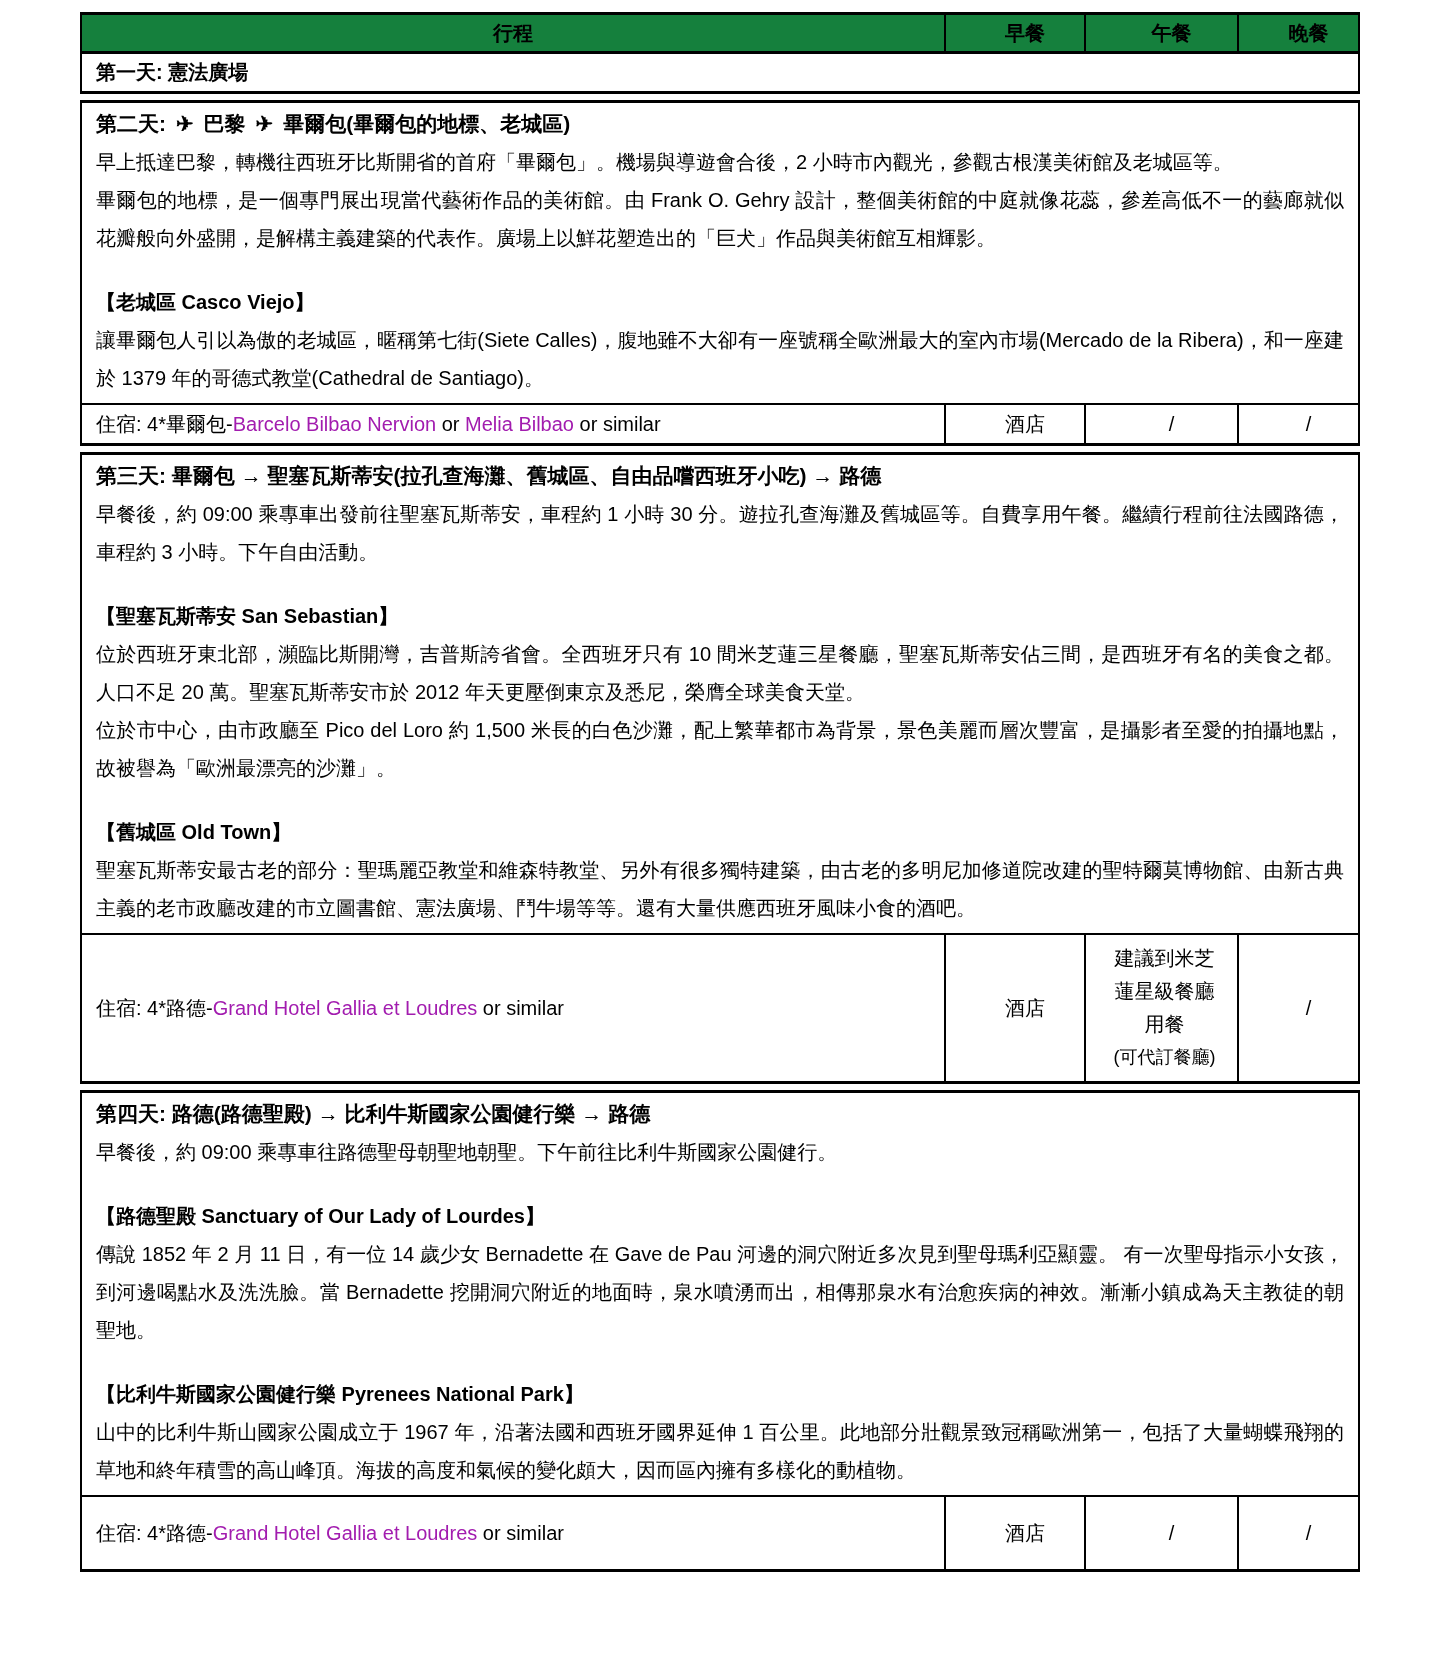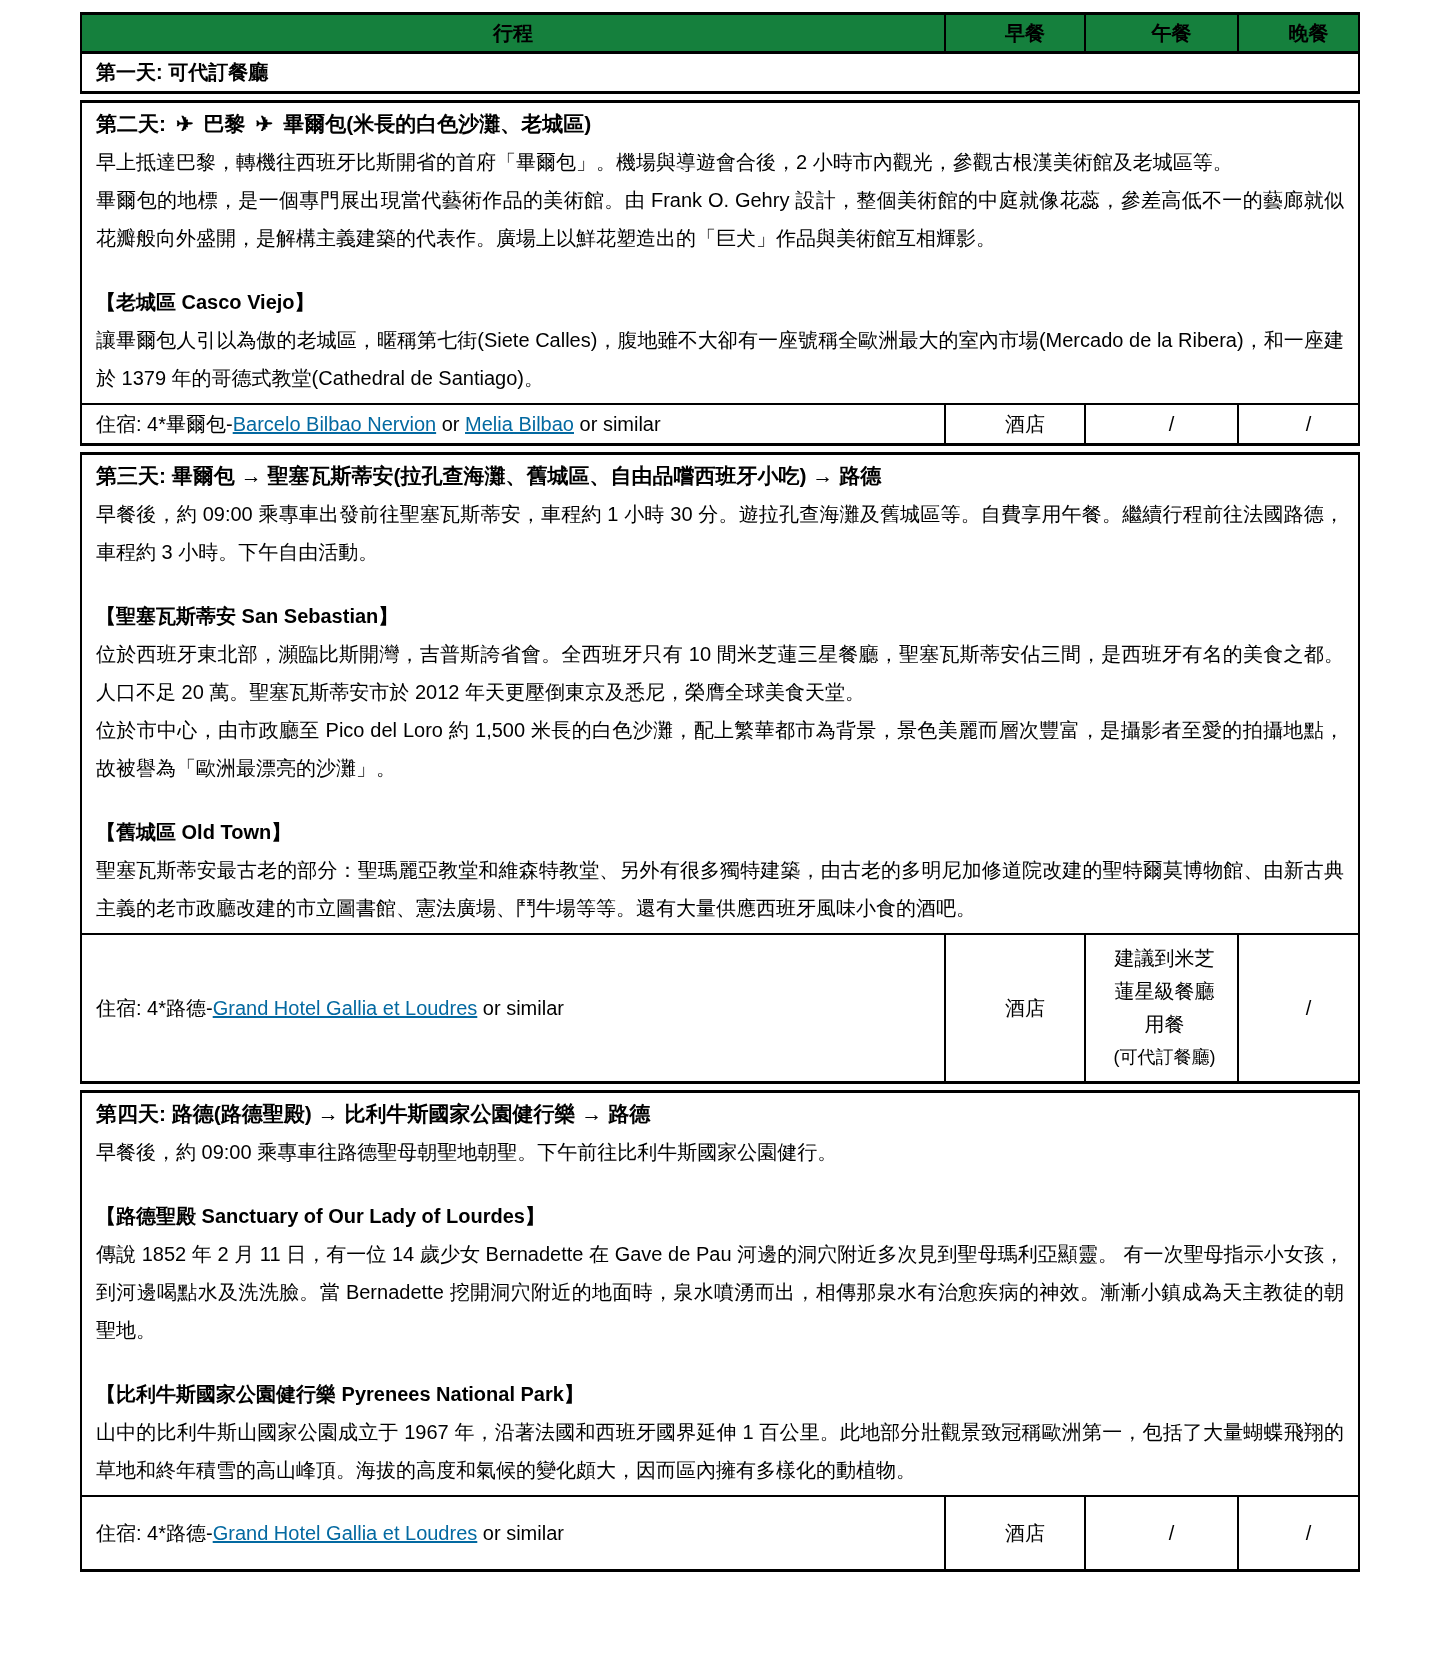--- a/index.html
+++ b/index.html
@@ -26,45 +26,45 @@
   .content{padding:2px 14px 6px;}
   .day-title{font-size:21px;font-weight:bold;line-height:38px;white-space:nowrap;}
   .plane{font-weight:bold;margin:0 10px;font-size:21px;}
   p.body{margin:0;font-size:20px;line-height:38px;text-align:justify;}
   p.sec-h{margin:26px 0 0;font-size:20px;font-weight:bold;line-height:38px;}
   .hotel-row{display:flex;border-top:2px solid #000;align-items:stretch;}
   .hotel-row .cell{font-size:20px;}
   .hotel-row.h-d2 .cell{min-height:38px;}
   .hotel-row.h-d3 .cell{min-height:146px;}
   .hotel-row.h-d4 .cell{min-height:72px;}
-  a.link{color:#0369a1;text-decoration:underline;cursor:pointer;margin-top:16px;}
+  a.link{color:#a21caf;cursor:pointer;margin-top:16px;}
   .lunch-multi{flex-direction:column;justify-content:center;padding:4px 14px;line-height:33px;}
   .lunch-note{font-size:18px;white-space:nowrap;line-height:33px;}
   .slash{font-size:20px;}
 </style>
 </head>
 <body>
 
 <div class="doc">
 
   <div class="block">
     <div class="hrow hdr-row">
       <div class="cell main">行程</div>
       <div class="cell meal w-bf">早餐</div>
       <div class="cell meal w-lu">午餐</div>
       <div class="cell meal w-di">晚餐</div>
     </div>
     <div class="hrow day1-row">
-      <div class="cell main">第一天: 可代訂餐廳</div>
+      <div class="cell main">第一天: 憲法廣場</div>
     </div>
   </div>
 
   <div class="block">
     <div class="content">
-      <div class="day-title"><span>第二天:</span><span class="plane">✈</span><span>巴黎</span><span class="plane">✈</span><span>畢爾包(米長的白色沙灘、老城區)</span></div>
+      <div class="day-title"><span>第二天:</span><span class="plane">✈</span><span>巴黎</span><span class="plane">✈</span><span>畢爾包(畢爾包的地標、老城區)</span></div>
       <p class="body">早上抵達巴黎，轉機往西班牙比斯開省的首府「畢爾包」。機場與導遊會合後，2 小時市內觀光，參觀古根漢美術館及老城區等。</p>
       <p class="body">畢爾包的地標，是一個專門展出現當代藝術作品的美術館。由 Frank O. Gehry 設計，整個美術館的中庭就像花蕊，參差高低不一的藝廊就似花瓣般向外盛開，是解構主義建築的代表作。廣場上以鮮花塑造出的「巨犬」作品與美術館互相輝影。</p>
       <p class="sec-h">【老城區 Casco Viejo】</p>
       <p class="body">讓畢爾包人引以為傲的老城區，暱稱第七街(Siete Calles)，腹地雖不大卻有一座號稱全歐洲最大的室內市場(Mercado de la Ribera)，和一座建於 1379 年的哥德式教堂(Cathedral de Santiago)。</p>
     </div>
     <div class="hotel-row h-d2">
       <div class="cell main">
         <span><span>住宿: 4*畢爾包-</span><a class="link">Barcelo Bilbao Nervion</a><span> or </span><a class="link">Melia Bilbao</a><span> or similar</span></span>
       </div>
       <div class="cell meal w-bf">酒店</div>

